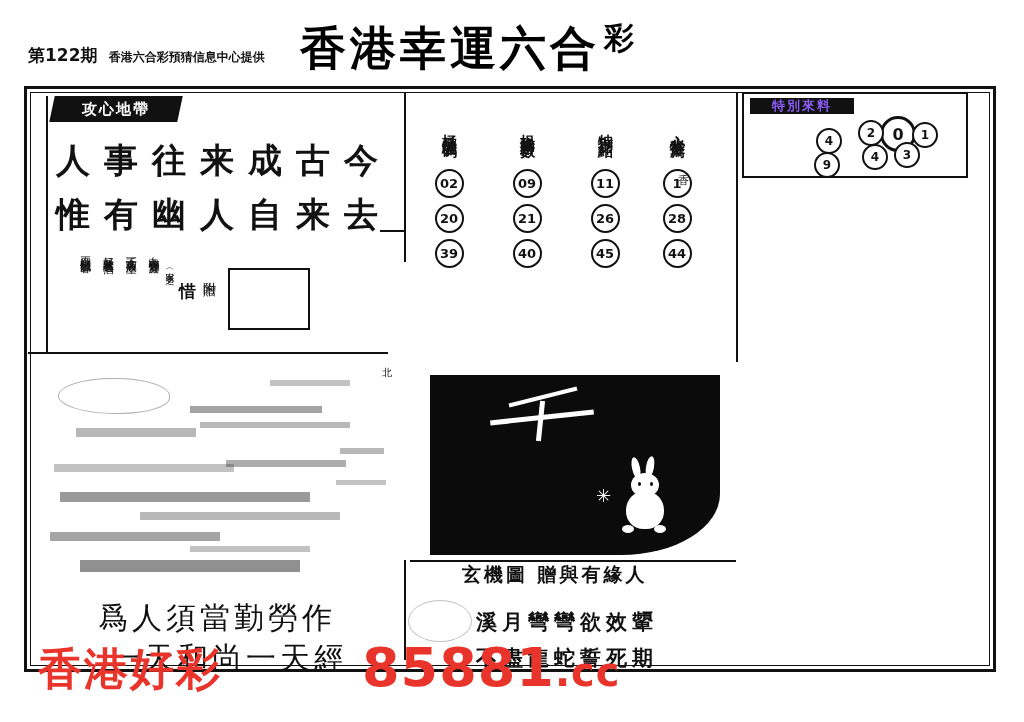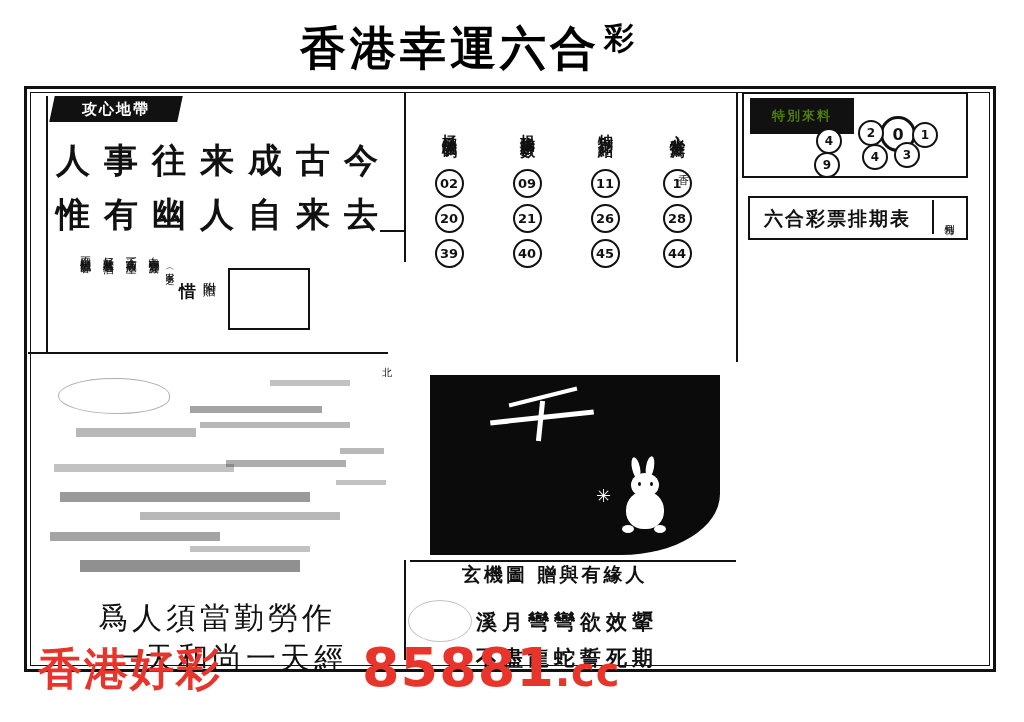--- a/index.html
+++ b/index.html
@@ -116,22 +116,22 @@
   
   .vsep{position:absolute;width:2px;background:#111;}
   .hsep{position:absolute;height:2px;background:#111;}
 
   
   .special{
     position:absolute;left:742px;top:92px;width:222px;height:82px;
     border:2px solid #111;background:#fff;
   }
   .special-title{
-    position:absolute;left:6px;top:4px;width:104px;height:36px;background:#111;
-    color:#4d7c0f;font-family:"DejaVu Serif", serif;font-size:13px;font-weight:bold;
+    position:absolute;left:6px;top:4px;width:104px;height:16px;background:#111;
+    color:#8b5cf6;font-family:"DejaVu Serif", serif;font-size:13px;font-weight:bold;
     display:flex;align-items:center;justify-content:center;letter-spacing:2px;
   }
   .sball{
     position:absolute;width:22px;height:22px;border:2px solid #111;border-radius:50%;
     display:flex;align-items:center;justify-content:center;background:#fff;
     font-family:"DejaVu Sans", sans-serif;font-size:12px;font-weight:bold;color:#111;
   }
   .sball.big{width:30px;height:30px;font-size:16px;border-width:3px;}
 
   
@@ -240,20 +240,24 @@
     position:absolute;left:408px;top:600px;width:62px;height:40px;
     border:1px solid #999;border-radius:50%;opacity:.6;
   }
 </style>
 </head>
 <body>
 
 <div class="page">
 
   <div class="header">
+    <div class="issue-bar">
+      <span class="issue-no">第122期</span>
+      <span class="issue-sub">香港六合彩預猜信息中心提供</span>
+    </div>
     <div class="masthead">
       <span>香港幸運六合</span><span class="cai">彩</span>
     </div>
   </div>
 
   <div class="frame"></div>
 
   <div class="vsep" style="left:404px;top:92px;height:170px;"></div>
   <div class="vsep" style="left:404px;top:560px;height:100px;"></div>
   <div class="vsep" style="left:736px;top:92px;height:270px;"></div>
@@ -343,24 +347,20 @@
     <div class="special-title">特別來料</div>
     <div class="sball big" style="left:136px;top:22px;">0</div>
     <div class="sball" style="left:114px;top:26px;">2</div>
     <div class="sball" style="left:168px;top:28px;">1</div>
     <div class="sball" style="left:72px;top:34px;">4</div>
     <div class="sball" style="left:150px;top:48px;">3</div>
     <div class="sball" style="left:118px;top:50px;">4</div>
     <div class="sball" style="left:70px;top:58px;">9</div>
   </div>
 
-  <div class="schedule">
-    <div class="schedule-title">六合彩票排期表</div>
-    <div class="schedule-tag">特別号</div>
-  </div>
 
   <div class="smudge">
     <div class="cloud"></div>
     <div class="smear" style="left:36px;top:68px;width:120px;height:9px;opacity:.35;"></div>
     <div class="smear" style="left:150px;top:46px;width:132px;height:7px;opacity:.45;"></div>
     <div class="smear" style="left:160px;top:62px;width:150px;height:6px;opacity:.35;"></div>
     <div class="smear" style="left:14px;top:104px;width:180px;height:8px;opacity:.3;"></div>
     <div class="smear" style="left:186px;top:100px;width:120px;height:7px;opacity:.4;"></div>
     <div class="smear" style="left:20px;top:132px;width:250px;height:10px;opacity:.5;"></div>
     <div class="smear" style="left:100px;top:152px;width:200px;height:8px;opacity:.35;"></div>

